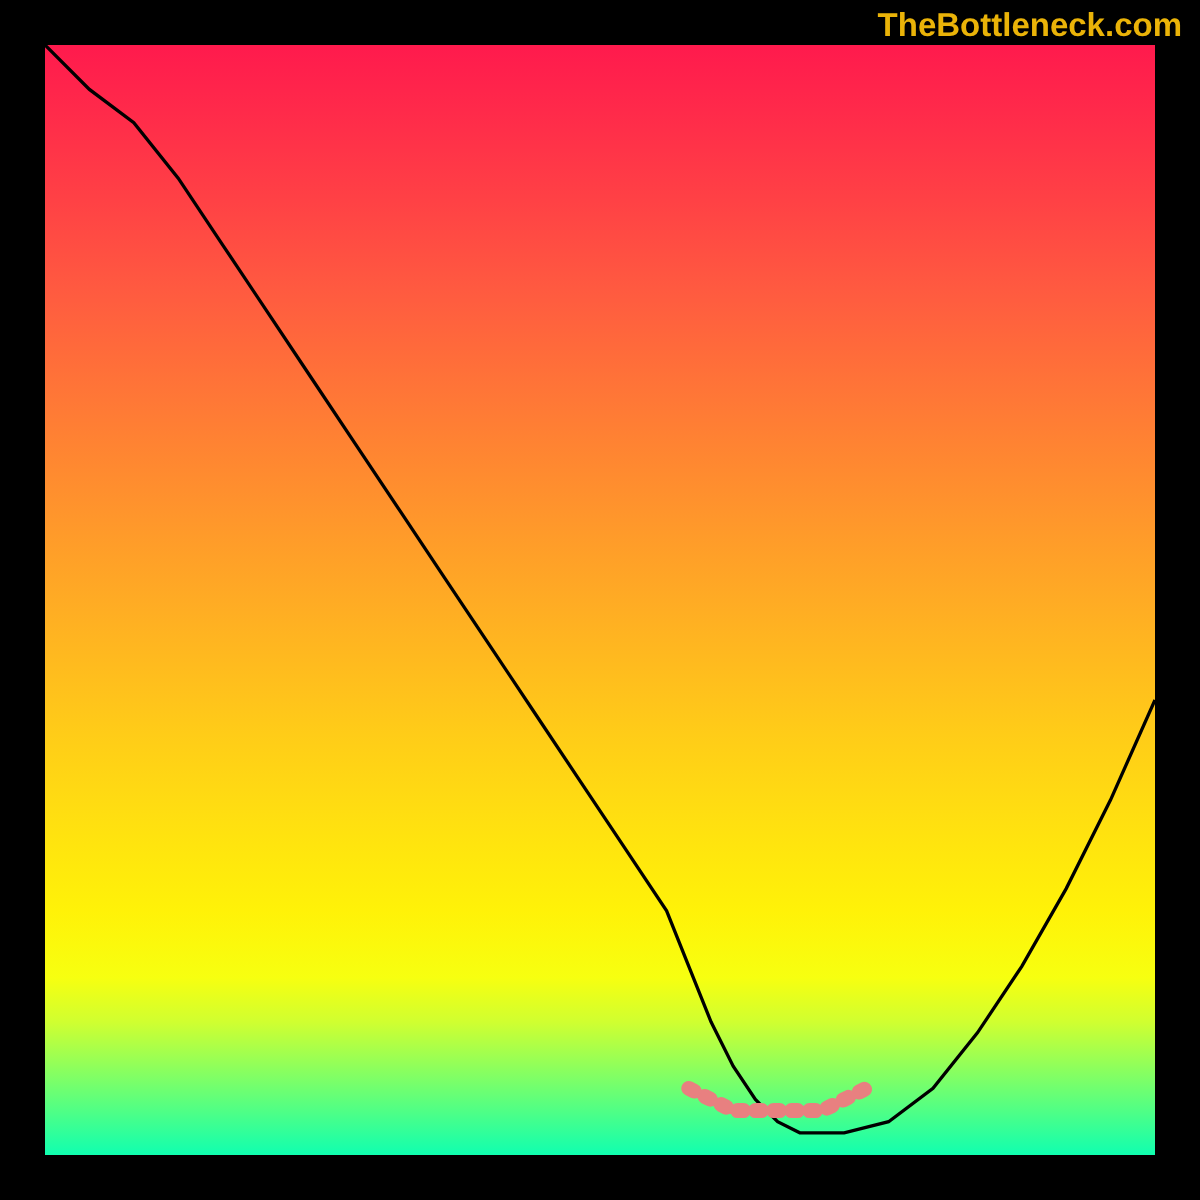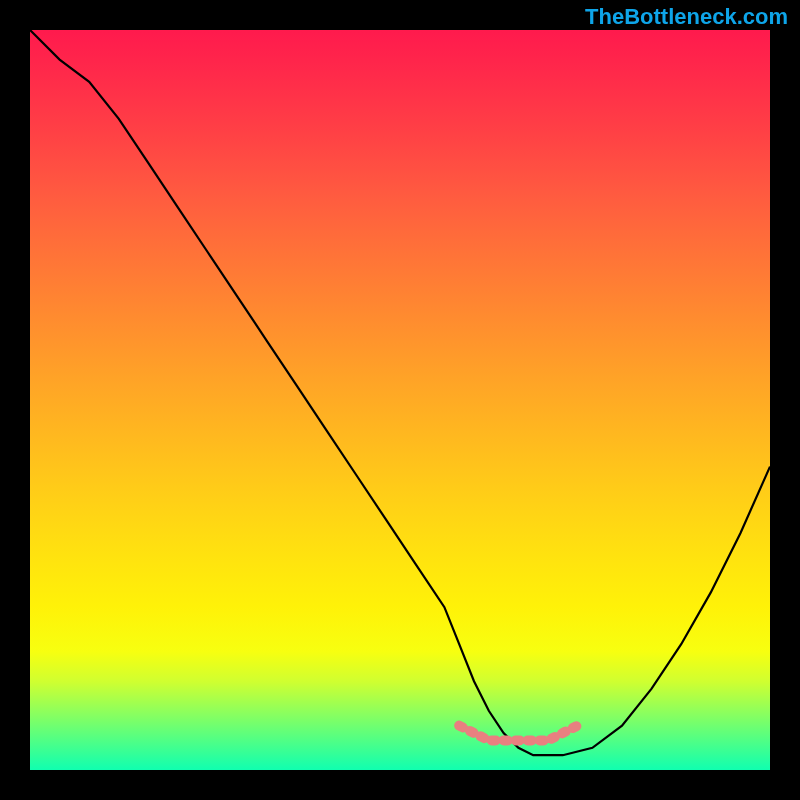--- a/index.html
+++ b/index.html
@@ -8,21 +8,21 @@
     height: 800px;
     background: #000;
     position: relative;
     font-family: Arial, sans-serif;
     overflow: hidden;
   }
   .watermark {
     position: absolute;
     top: 4px;
     right: 12px;
-    color: #0ea5e9;
+    color: #eab308;
     font-size: 22px;
     font-weight: bold;
     z-index: 10;
   }
   .plot-area {
     position: absolute;
     left: 30px;
     top: 30px;
     width: 740px;
     height: 740px;

